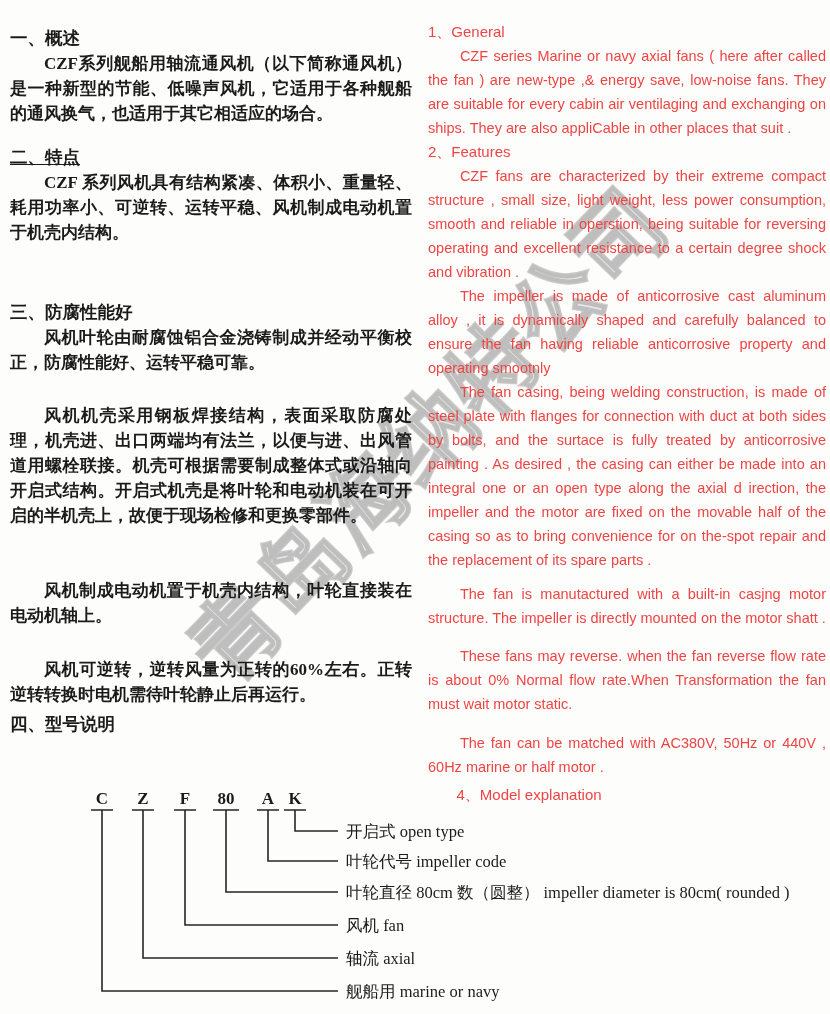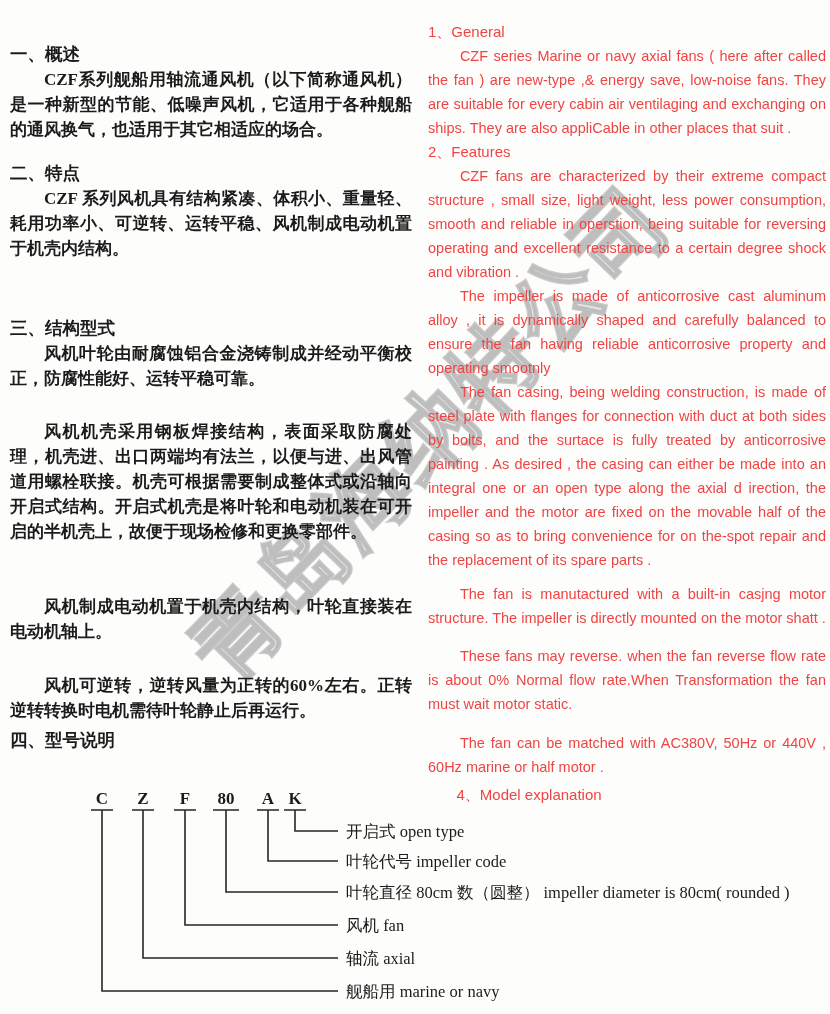--- a/index.html
+++ b/index.html
@@ -14,27 +14,27 @@
     position:absolute;left:108px;top:388px;z-index:0;
     font-family:"DejaVu Sans",sans-serif;font-weight:700;
     font-size:88px;letter-spacing:4px;line-height:1;white-space:nowrap;
     color:rgba(160,160,160,0.22);
     -webkit-text-stroke:2.5px rgba(140,140,140,0.45);
     transform:rotate(-46deg);transform-origin:50% 50%;
     pointer-events:none;user-select:none;
   }
   
   .col-left{
-    position:absolute;left:10px;top:42px;width:402px;z-index:1;
+    position:absolute;left:10px;top:26px;width:402px;z-index:1;
     font-size:17px;line-height:25px;font-weight:600;
     text-align:justify;
   }
   .col-left h3{margin:0;font-size:17.5px;font-weight:700;line-height:25px;}
   .col-left p{margin:0;text-indent:2em;}
-  .lh2{margin-top:19px !important;}
+  .lh2{margin-top:19px !important;text-decoration:underline;}
   .lh3{margin-top:55px !important;}
   .lp4{margin-top:28px !important;}
   .lp5{margin-top:50px !important;}
   .lp6{margin-top:29px !important;}
   .lp7{margin-top:10px !important;}
   .lh4{margin-top:6px !important;font-family:Liberation Mono, monospace;}
   
   .col-right{
     position:absolute;left:428px;top:20px;width:398px;z-index:1;
     font-family:Liberation Sans, sans-serif;
@@ -59,21 +59,21 @@
 
 <div class="page">
 
   <div class="watermark">青岛海纳特公司</div>
 
   <div class="col-left">
     <h3>一、概述</h3>
     <p>CZF系列舰船用轴流通风机（以下简称通风机）是一种新型的节能、低噪声风机，它适用于各种舰船的通风换气，也适用于其它相适应的场合。</p>
     <h3 class="lh2">二、特点</h3>
     <p>CZF 系列风机具有结构紧凑、体积小、重量轻、耗用功率小、可逆转、运转平稳、风机制成电动机置于机壳内结构。</p>
-    <h3 class="lh3">三、结构型式</h3>
+    <h3 class="lh3">三、防腐性能好</h3>
     <p>风机叶轮由耐腐蚀铝合金浇铸制成并经动平衡校正，防腐性能好、运转平稳可靠。</p>
     <p class="lp4">风机机壳采用钢板焊接结构，表面采取防腐处理，机壳进、出口两端均有法兰，以便与进、出风管道用螺栓联接。机壳可根据需要制成整体式或沿轴向开启式结构。开启式机壳是将叶轮和电动机装在可开启的半机壳上，故便于现场检修和更换零部件。</p>
     <p class="lp5">风机制成电动机置于机壳内结构，叶轮直接装在电动机轴上。</p>
     <p class="lp6">风机可逆转，逆转风量为正转的60%左右。正转逆转转换时电机需待叶轮静止后再运行。</p>
     <h3 class="lh4">四、型号说明</h3>
   </div>
 
   <div class="col-right">
     <h3>1、General</h3>
     <p>CZF series Marine or navy axial fans ( here after called the fan ) are new-type ,&amp; energy save, low-noise fans. They are suitable for every cabin air ventilaging and exchanging on ships. They are also appliCable in other places that suit .</p>

